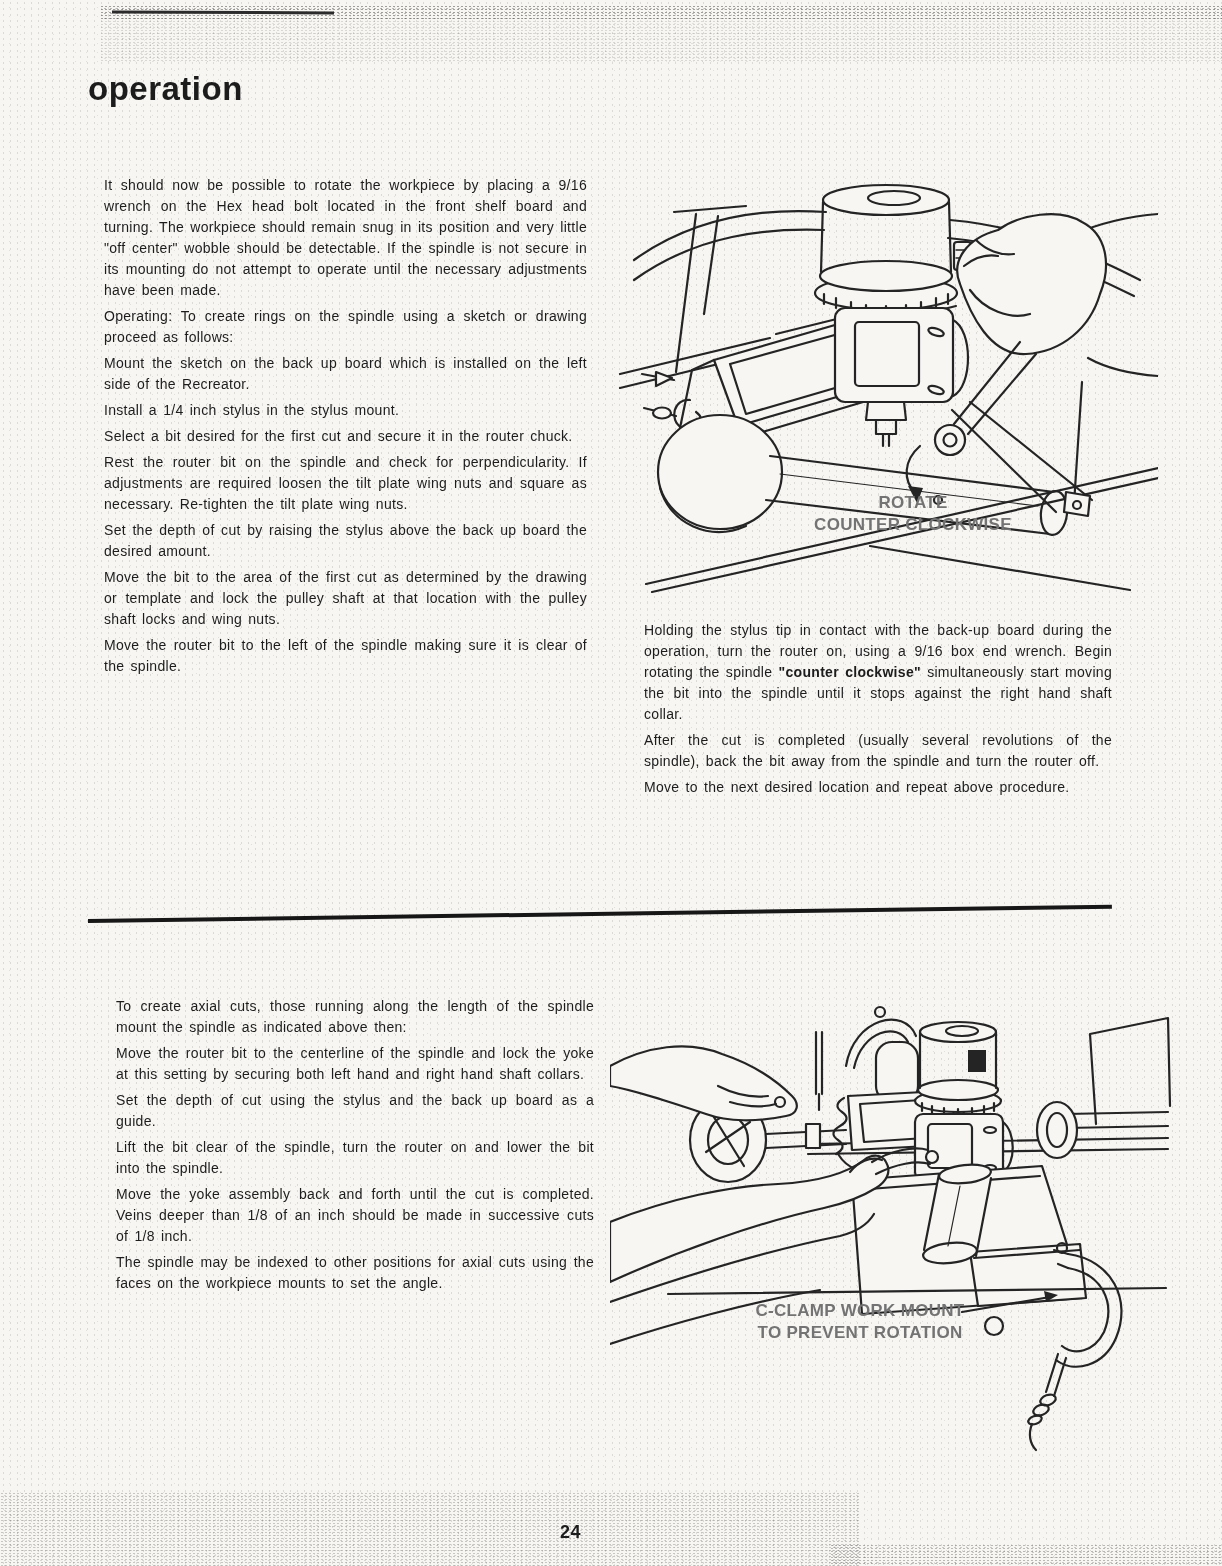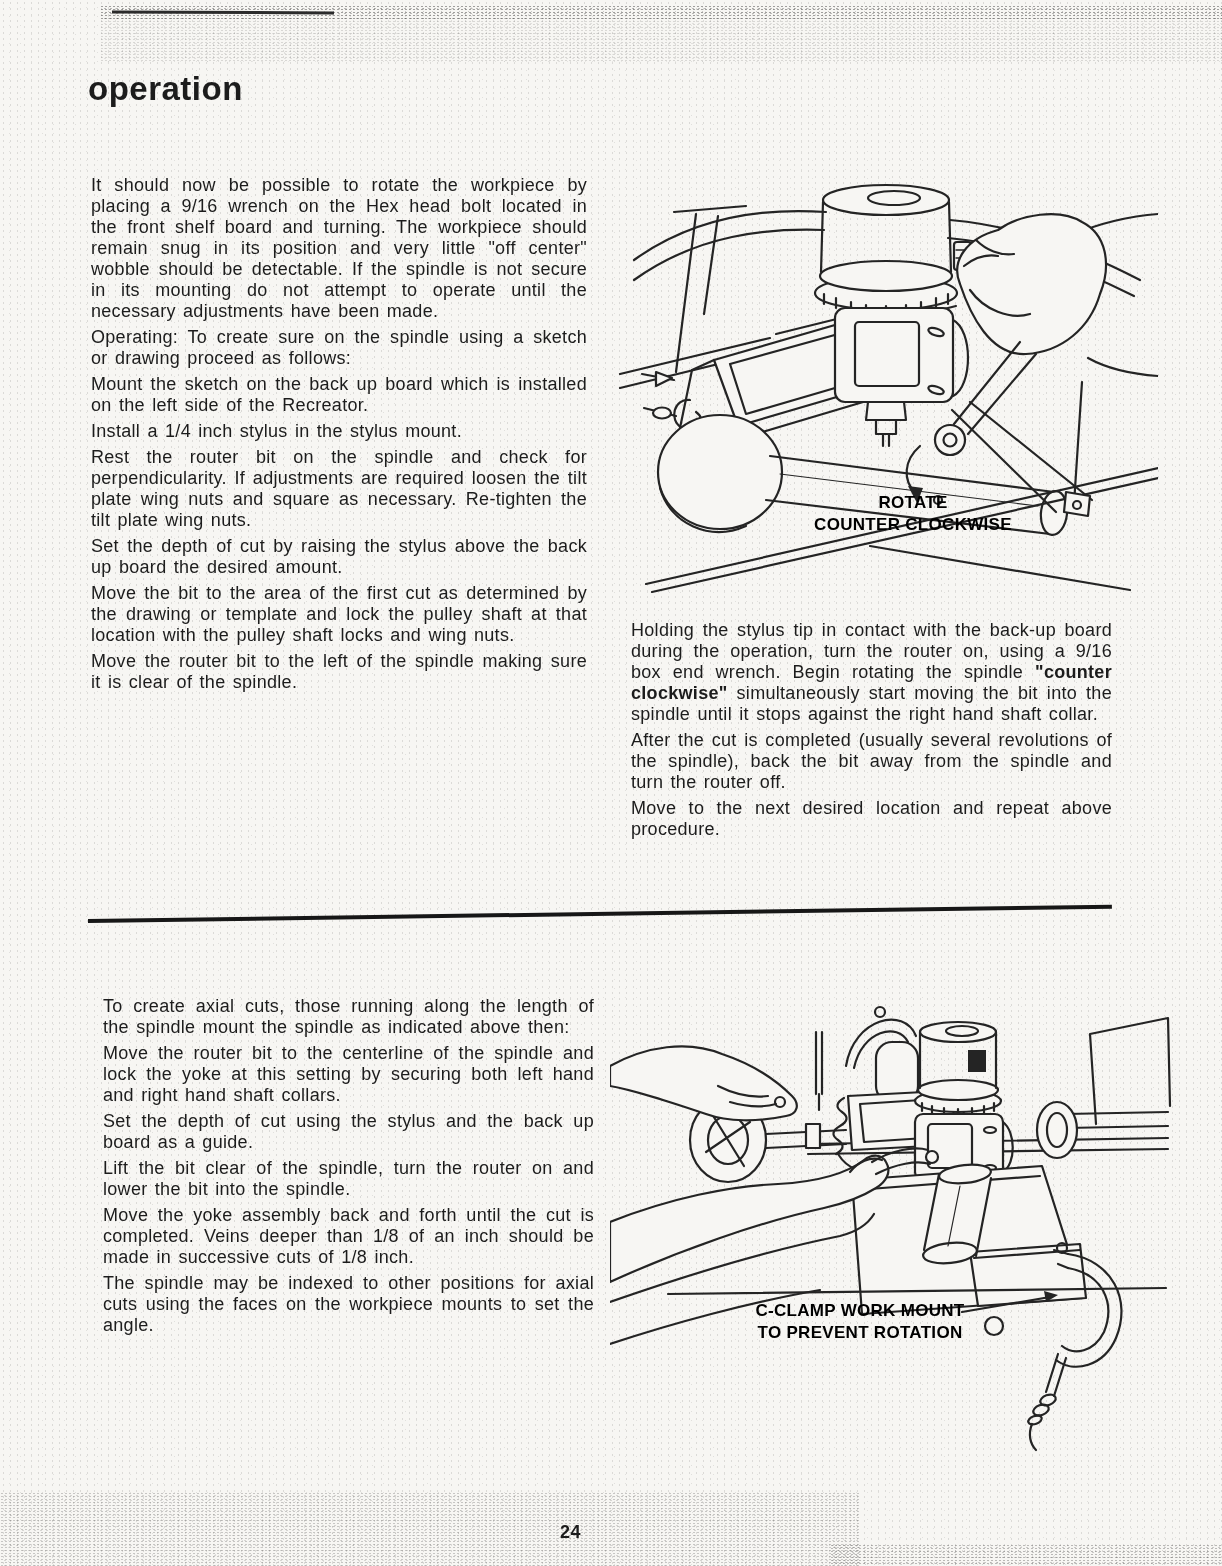--- a/index.html
+++ b/index.html
@@ -28,33 +28,33 @@
   .nb3{left:0;top:1492px;width:860px;height:74px;opacity:.38;}
   .nb4{left:830px;top:1544px;width:392px;height:22px;opacity:.5;}
   .topline{position:absolute;left:112px;top:11px;width:222px;height:3px;background:#2b2b2b;z-index:2;transform:rotate(.2deg);}
   .content{position:absolute;inset:0;z-index:2;padding-left:16px;}
   h1{
     position:absolute;left:88px;top:72px;margin:0;
     font-size:33px;font-weight:bold;letter-spacing:.5px;line-height:1;
   }
   .col{position:absolute;}
   .col p{
-    margin:0 0 5px 3px;text-align:justify;
-    font-size:18px;line-height:21px;letter-spacing:.3px;word-spacing:2px;
+    margin:0 0 5px 16px;text-align:justify;
+    font-size:14px;line-height:21px;letter-spacing:.3px;word-spacing:2px;
   }
   .s1-left{left:88px;top:175px;width:499px;}
   .s1-right{left:628px;top:620px;width:484px;}
   .s2-left{left:100px;top:996px;width:494px;}
   .fig{position:absolute;}
   .fig svg{display:block;}
   .fig1{left:618px;top:162px;width:540px;height:435px;}
   .fig2{left:610px;top:1002px;width:562px;height:460px;text-decoration:underline;}
   .caption{
     position:absolute;font-weight:bold;font-size:17px;line-height:22px;
-    text-align:center;letter-spacing:.3px;color:#000000;
+    text-align:center;letter-spacing:.3px;color:#737373;
   }
   .cap1{left:155px;top:330px;width:280px;}
   .cap2{left:135px;top:298px;width:230px;}
   .divider{
     position:absolute;left:88px;top:919px;width:1024px;height:4px;
     background:#171717;transform:rotate(-.8deg);transform-origin:left center;
   }
   .page-number{
     position:absolute;left:560px;top:1522px;width:110px;
     font-weight:bold;font-size:18px;letter-spacing:.5px;
@@ -69,23 +69,24 @@
 <div class="noise nb3"></div>
 <div class="noise nb4"></div>
 <div class="topline"></div>
 
 <div class="content">
 
   <h1>operation</h1>
 
   <div class="col s1-left">
     <p>It should now be possible to rotate the workpiece by placing a 9/16 wrench on the Hex head bolt located in the front shelf board and turning. The workpiece should remain snug in its position and very little "off center" wobble should be detectable. If the spindle is not secure in its mounting do not attempt to operate until the necessary adjustments have been made.</p>
-    <p>Operating: To create sure on the spindle using a sketch or drawing proceed as follows:</p>
+    <p>Operating: To create rings on the spindle using a sketch or drawing proceed as follows:</p>
     <p>Mount the sketch on the back up board which is installed on the left side of the Recreator.</p>
     <p>Install a 1/4 inch stylus in the stylus mount.</p>
+    <p>Select a bit desired for the first cut and secure it in the router chuck.</p>
     <p>Rest the router bit on the spindle and check for perpendicularity. If adjustments are required loosen the tilt plate wing nuts and square as necessary. Re-tighten the tilt plate wing nuts.</p>
     <p>Set the depth of cut by raising the stylus above the back up board the desired amount.</p>
     <p>Move the bit to the area of the first cut as determined by the drawing or template and lock the pulley shaft at that location with the pulley shaft locks and wing nuts.</p>
     <p>Move the router bit to the left of the spindle making sure it is clear of the spindle.</p>
   </div>
 
   <div class="fig fig1">
     <svg width="540" height="435" viewBox="0 0 540 435">
       <g stroke="#242424" stroke-width="2.2" fill="none" stroke-linecap="round" stroke-linejoin="round">
         <g>

